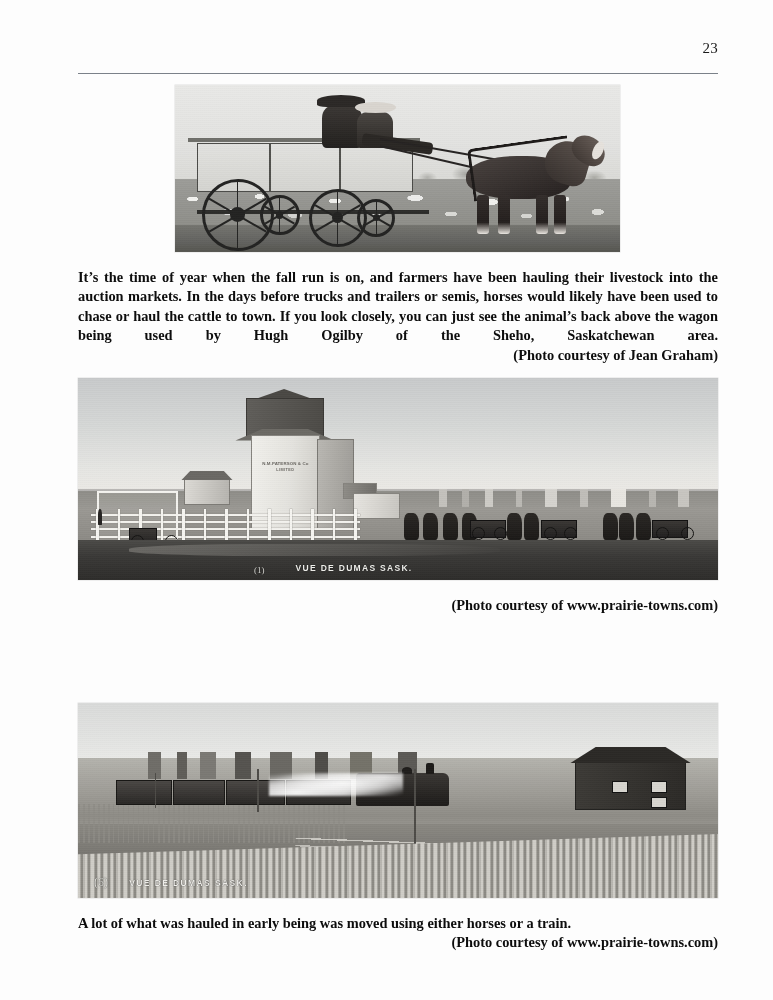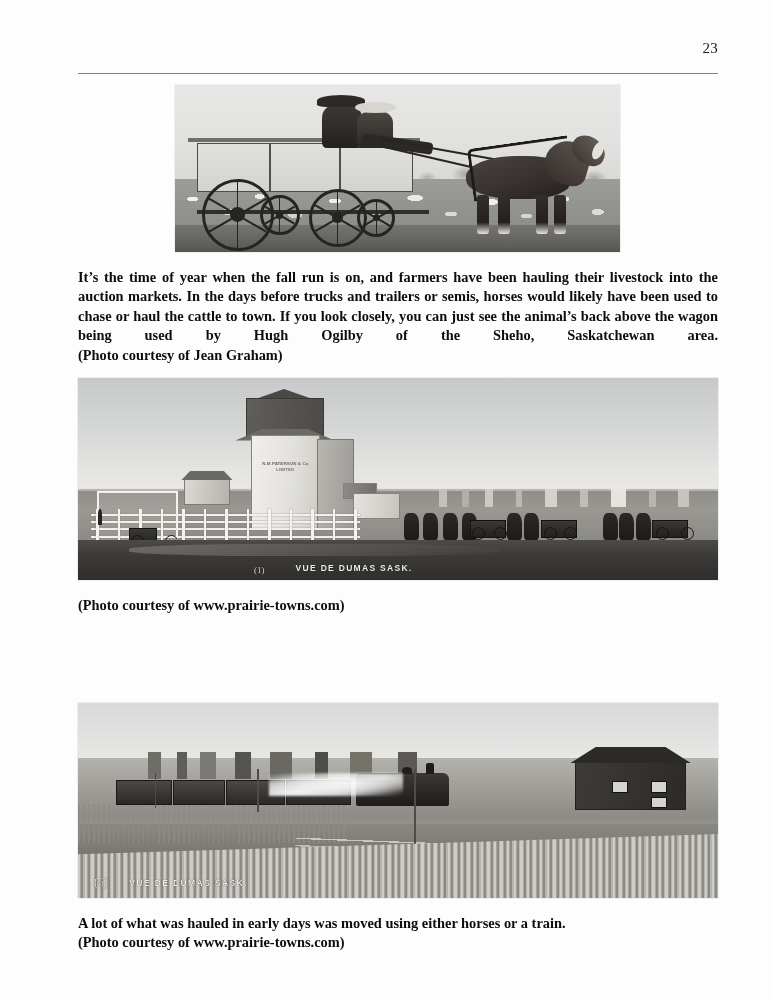--- a/index.html
+++ b/index.html
@@ -79,20 +79,21 @@
     text-align: justify;
     text-justify: inter-word;
   }
   .caption p { margin: 0; }
   .caption .justify-all {
     text-align: justify;
     text-align-last: justify;
   }
   .credit-right {
     display: block;
+    text-align: right;
   }
 
   
   #photo1 .sky {
     position: absolute; left:0; top:0; width:100%; height:62%;
     background: linear-gradient(180deg, #e9e9e7 0%, #e3e3e1 55%, #d8d8d4 100%);
   }
   #photo1 .treeline {
     position: absolute; left:52%; top:40%; width:48%; height:22%;
     background:
@@ -685,18 +686,18 @@
 
           <div class="fence-near"></div>
           <div class="photonum">(6)</div>
           <div class="photocap">VUE DE DUMAS SASK.</div>
           <div class="grain"></div>
         </div>
       </div>
     </div>
 
     <div class="caption" style="top:914px;">
-      <p>A lot of what was hauled in early days was moved using either horses or a train.</p>
+      <p>A lot of what was hauled in early being was moved using either horses or a train.</p>
       <span class="credit-right">(Photo courtesy of www.prairie-towns.com)</span>
     </div>
 
   </div>
 </div>
 
 </body></html>

